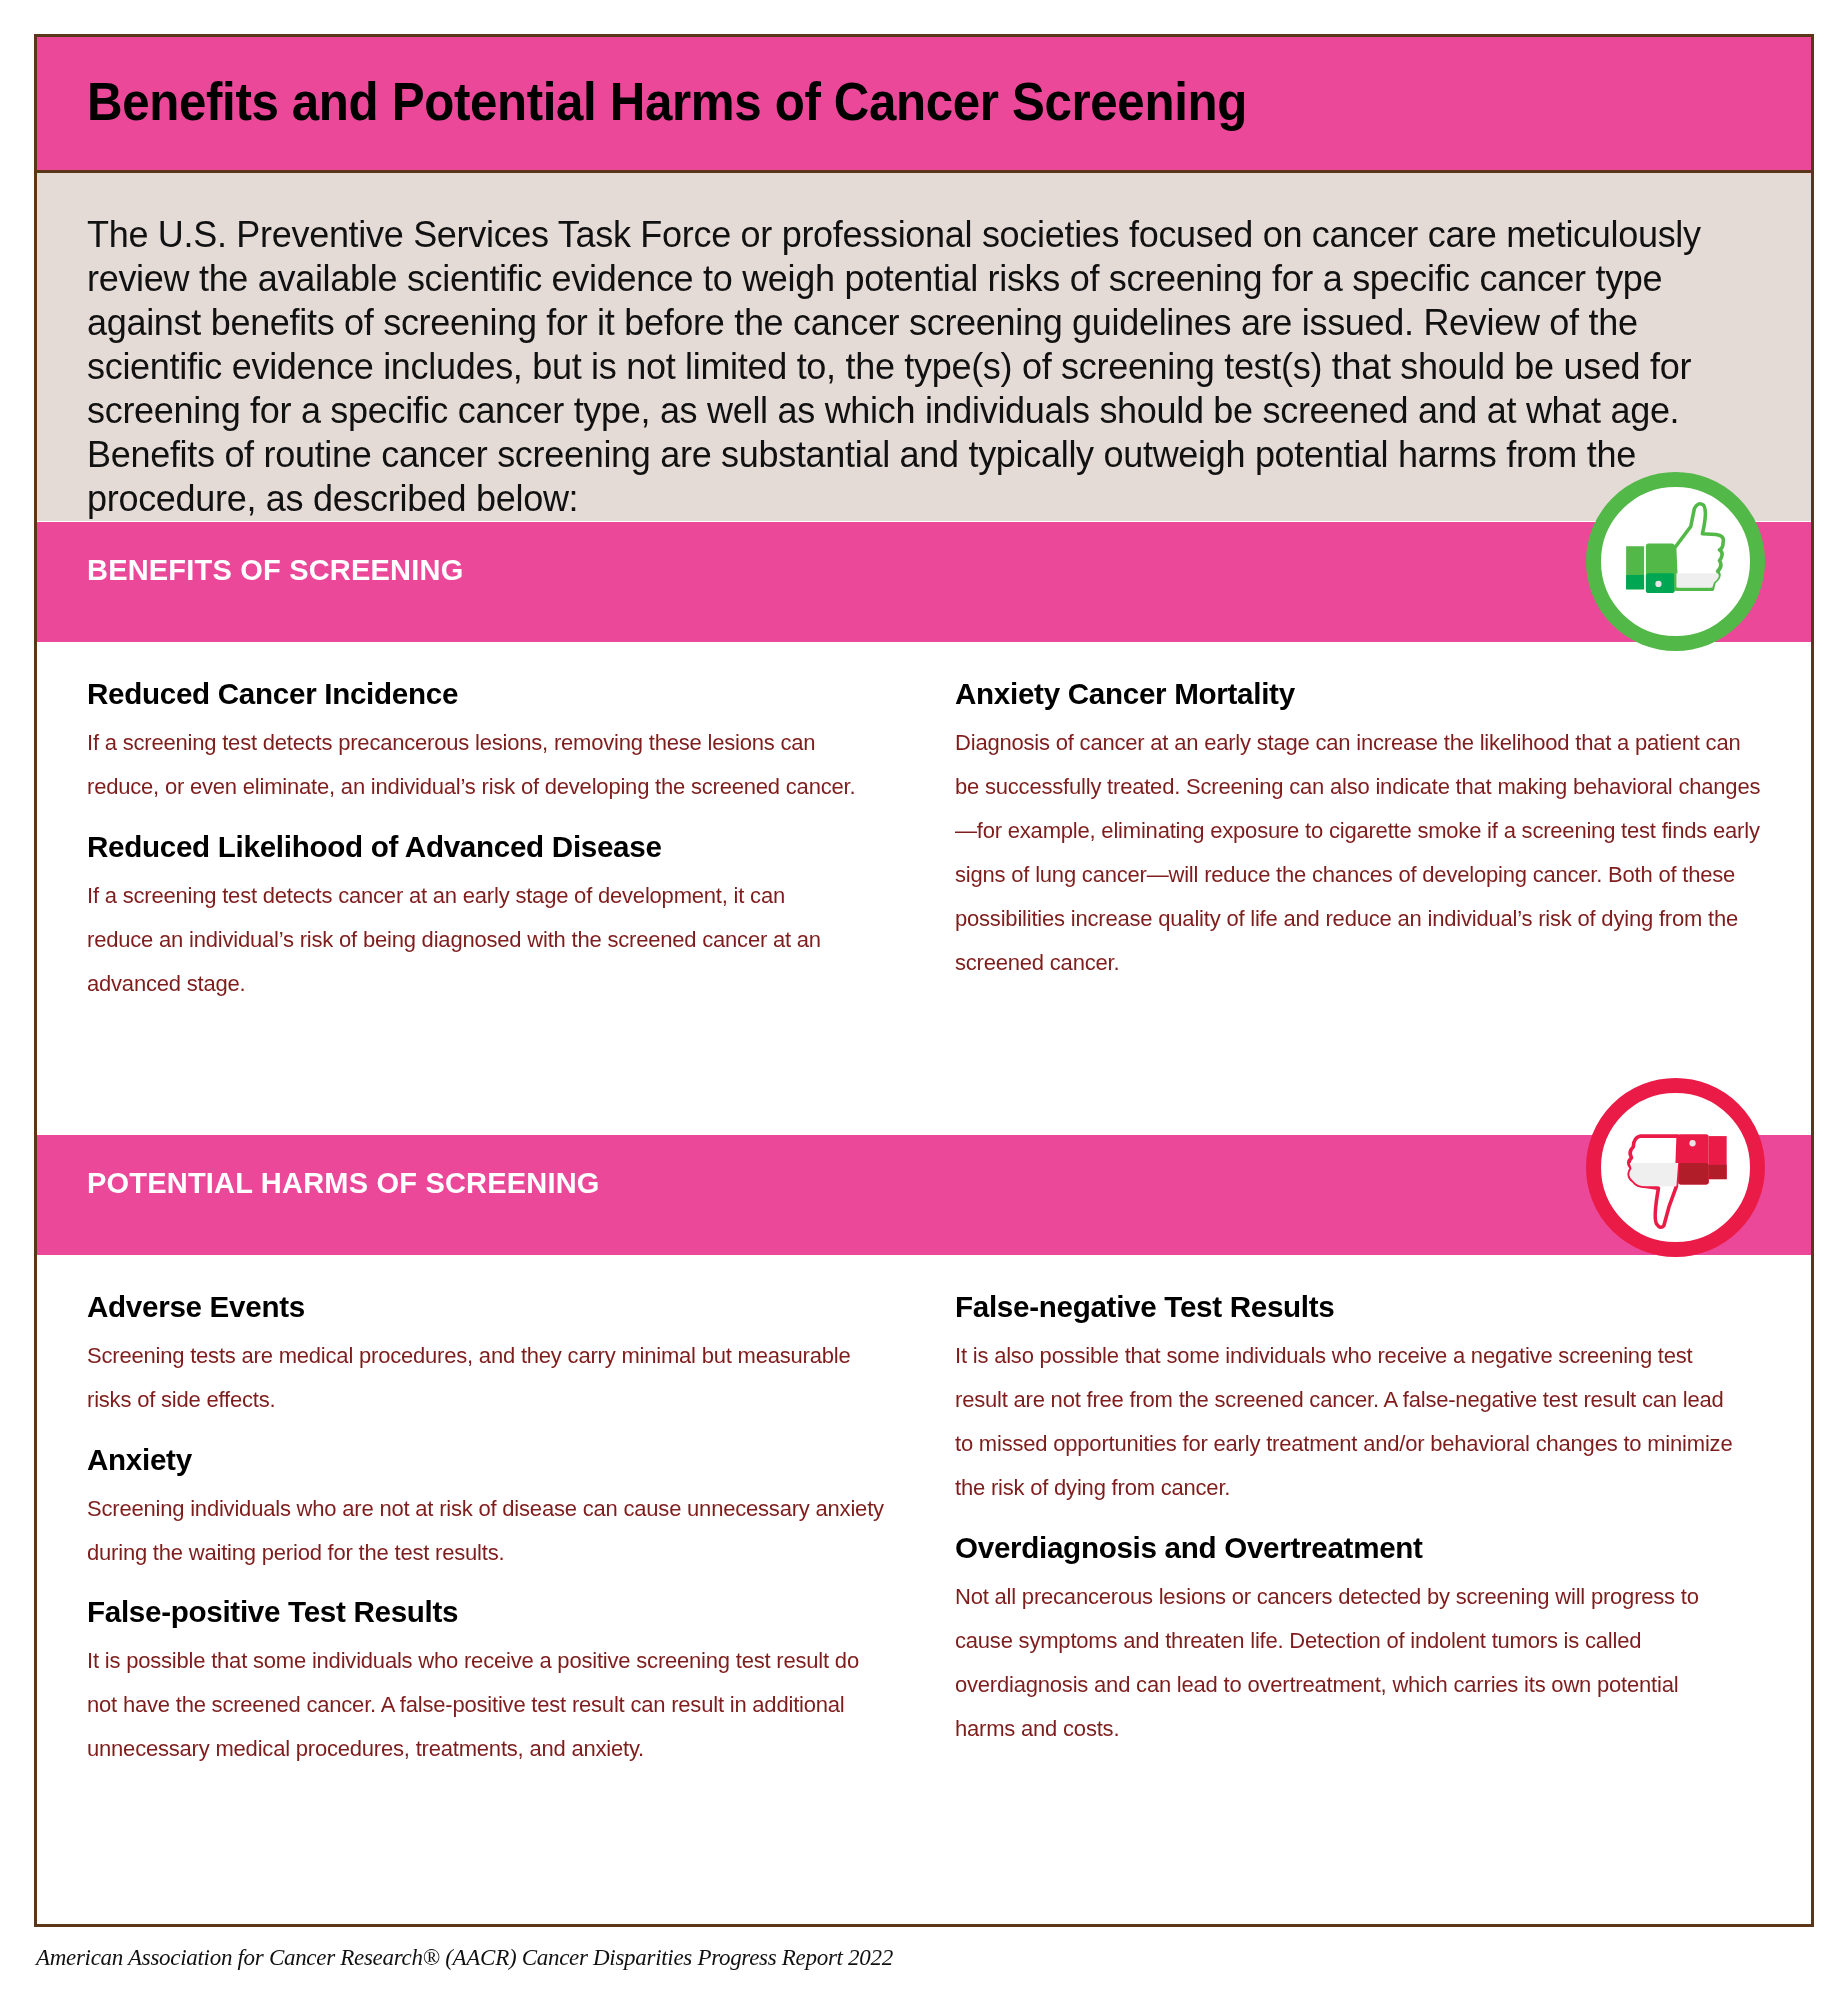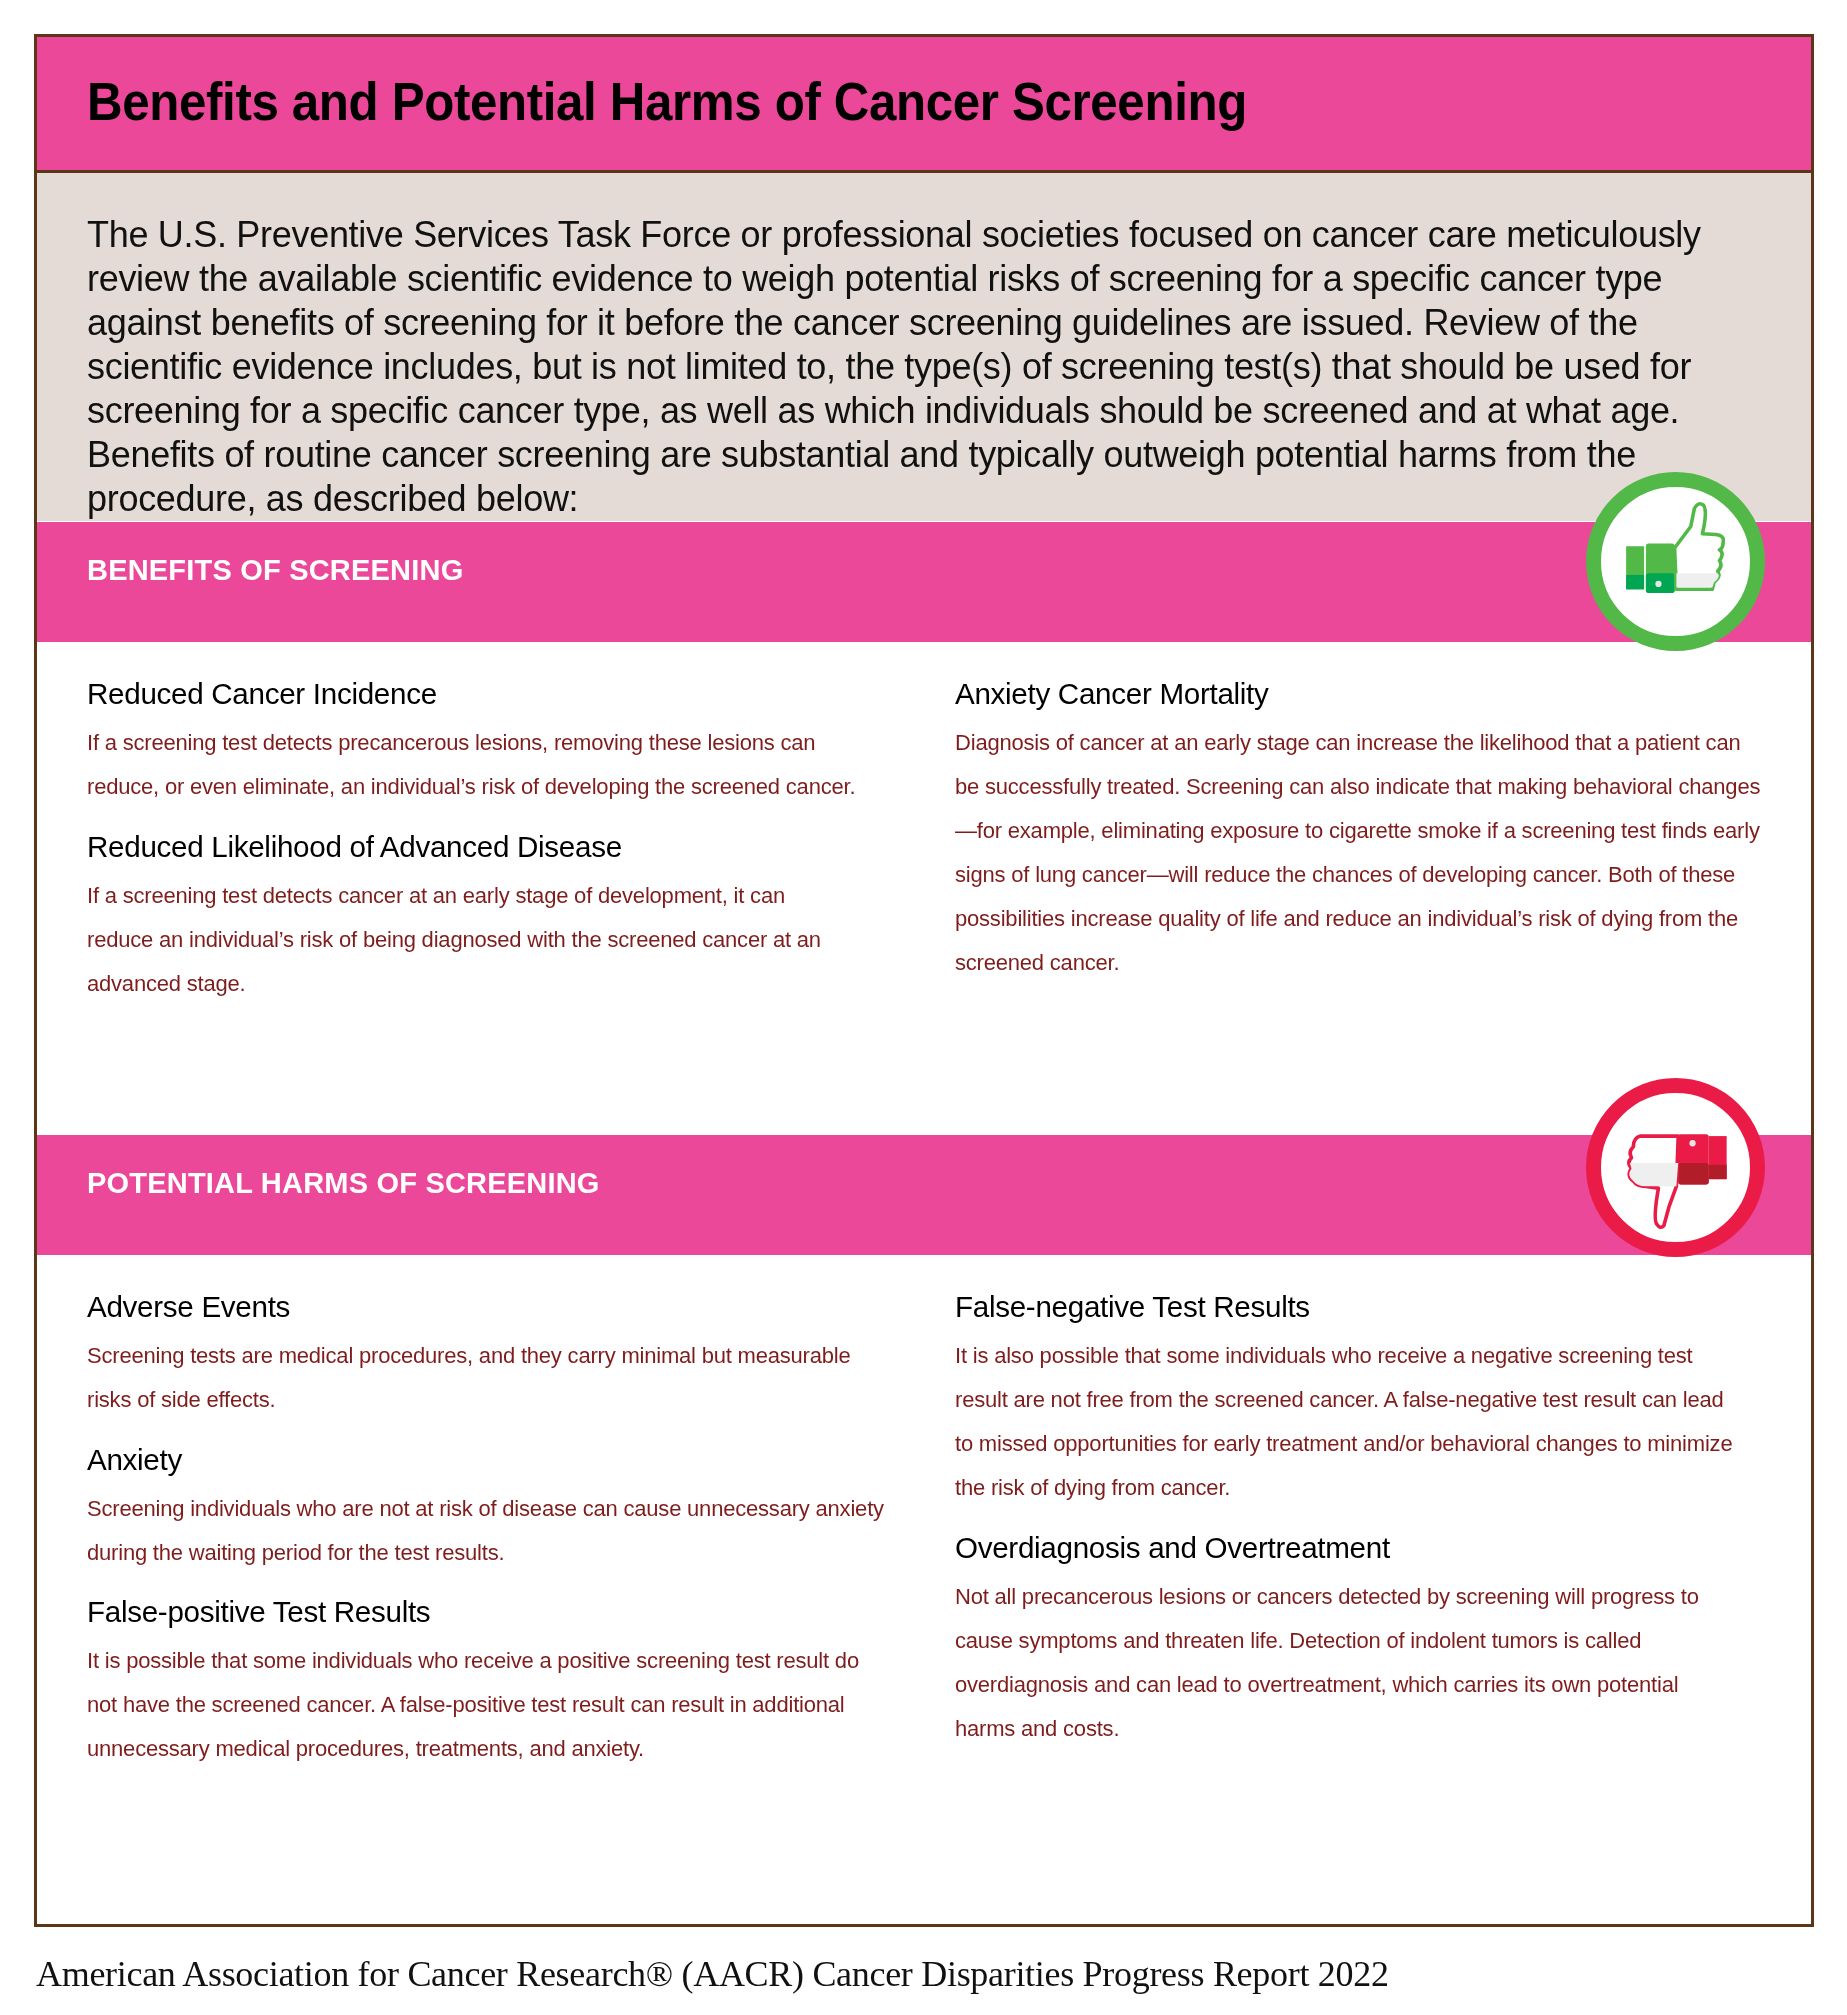--- a/index.html
+++ b/index.html
@@ -14,29 +14,29 @@
            letter-spacing:-0.4px; color:#000; transform:scaleX(0.93); transform-origin:left top; }
   .intro { position:absolute; left:0; right:0; top:136px; height:348px; background:#e5dbd6; }
   .intro p { position:absolute; left:50px; top:40px; width:1666px; margin:0;
              font-size:36px; line-height:44px; color:#111; letter-spacing:-0.3px; }
   .bar { position:absolute; left:0; right:0; background:#ec4899; height:120px; }
   .bar h2 { position:absolute; left:50px; top:32px; margin:0; color:#fff;
             font-size:29px; font-weight:bold; letter-spacing:0.2px; }
   .bar.benefits { top:485px; }
   .bar.harms { top:1098px; }
   .col { position:absolute; width:806px; }
-  .item h3 { margin:0 0 9px 0; font-size:29.6px; font-weight:normal; color:#000; letter-spacing:-0.3px; line-height:36px; }
+  .item h3 { margin:0 0 9px 0; font-size:29.6px; font-weight:bold; color:#000; letter-spacing:-0.3px; line-height:36px; }
   .item p { margin:0 0 19.7px 0; font-size:22px; line-height:44px; color:#7f1d1d; letter-spacing:-0.2px; }
   .badge { position:absolute; width:179px; height:179px; border-radius:50%;
            box-sizing:border-box; background:#fff; }
   .badge.up { left:1549px; top:435px; border:15px solid #52b848; }
   .badge.down { left:1549px; top:1041px; border:15px solid #ea1c47; }
   .badge svg { position:absolute; left:0; top:0; width:149px; height:149px; }
   .footer { position:absolute; left:36px; top:1945px; font-family:"Liberation Serif", serif;
-            font-size:36px; color:#111; letter-spacing:-0.3px;margin-top:8px; }
+            font-style:italic; font-size:23px; color:#111; letter-spacing:-0.3px; }
 </style>
 </head>
 <body>
 
 <div class="frame">
   <div class="title-band">
     <h1 class="title">Benefits and Potential Harms of Cancer Screening</h1>
   </div>
 
   <div class="intro">

